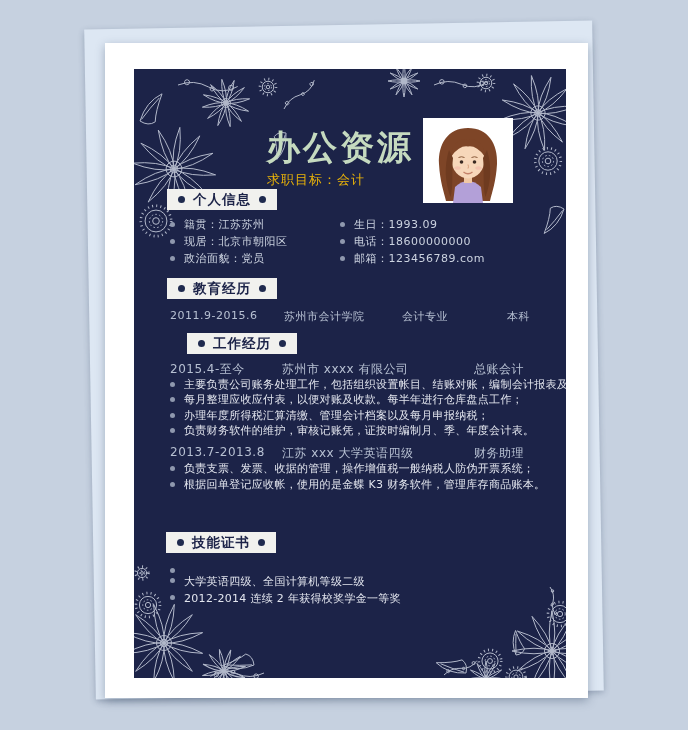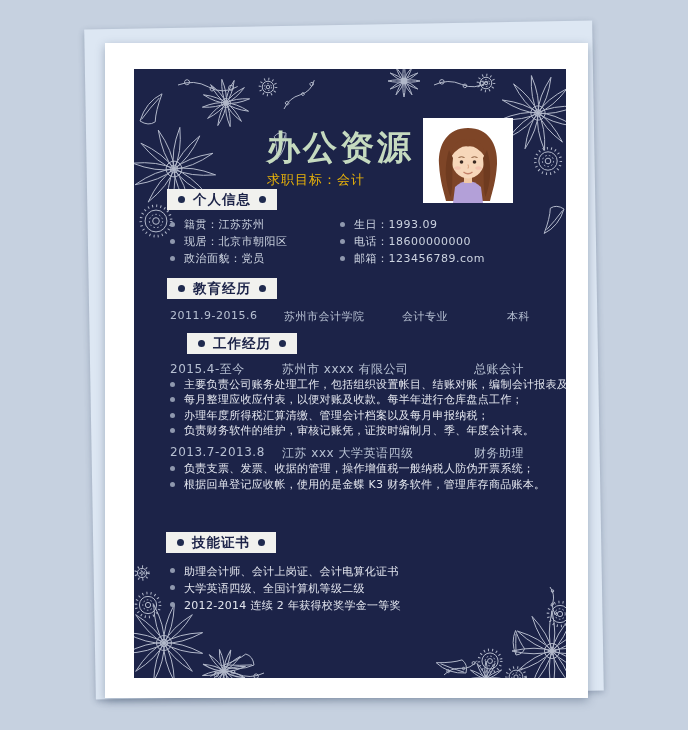--- a/index.html
+++ b/index.html
@@ -278,21 +278,20 @@
     </div>
 
     <div class="sec-box sec-skills">
       <span class="hdot"></span>
       <span>技能证书</span>
       <span class="hdot"></span>
     </div>
     <div class="bullets skill-bullets">
       <div class="b-row">
           <span class="dot"></span>
-          <span>助理会计师、会计上岗证、会计电算化证书</span>
         </div>
       <div class="b-row">
           <span class="dot"></span>
           <span>大学英语四级、全国计算机等级二级</span>
         </div>
       <div class="b-row">
           <span class="dot"></span>
           <span>2012-2014 连续 2 年获得校奖学金一等奖</span>
         </div>
     </div>

